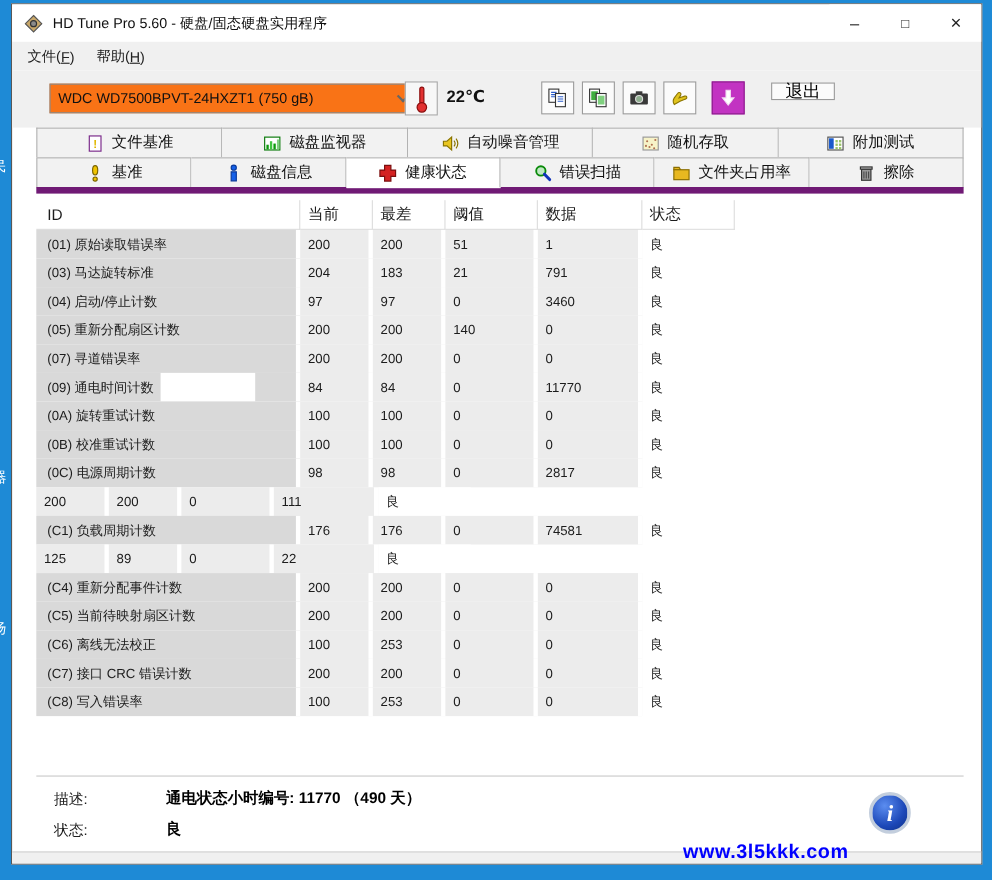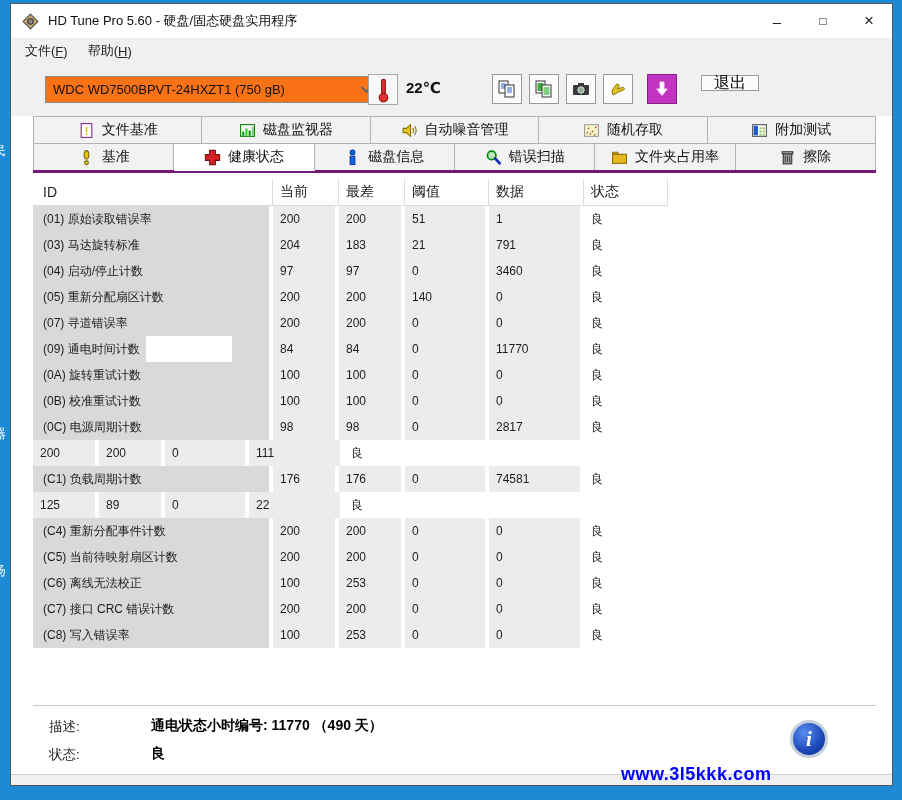--- a/index.html
+++ b/index.html
@@ -64,21 +64,21 @@
   .tab { flex:1; display:flex; align-items:center; justify-content:center; gap:7px;
          background:#f2f2f2; border:1px solid #b2b2b2; border-left-width:0;
          font-size:14px; color:#111; white-space:nowrap; }
   .tab:first-child { border-left-width:1px; }
   .tabrow.r1 .tab { border-bottom-width:0; }
   .tab.active { background:#fff; border-bottom-color:#fff; position:relative; z-index:3; }
   .ticon { width:17px; height:17px; display:inline-flex; }
   .ticon svg { width:100%; height:100%; }
   
   .content { position:absolute; left:22px; top:166px; width:843px; height:536px;
-             background:#fff; border-top:3px solid #701a75; border-bottom:1px solid #c8c8c8; z-index:1; }
+             background:#fff; border-top:6px solid #701a75; border-bottom:1px solid #c8c8c8; z-index:1; }
   .thead { position:absolute; left:0; top:6px; height:27px; display:flex; font-size:14px; color:#1c1c1c; }
   .hc { display:flex; align-items:center; border-right:1px solid #dcdcdc; border-bottom:1px solid #dcdcdc; }
   .c0 { width:240px; padding-left:10px; }
   .c1 { width:66px;  padding-left:7px; }
   .c2 { width:66px;  padding-left:7px; }
   .c3 { width:84px;  padding-left:7px; }
   .c4 { width:95px;  padding-left:7px; }
   .c5 { width:84px;  padding-left:7px; }
   .tbody { position:absolute; left:0; top:33px; }
   .trow { display:flex; height:26px; position:relative; font-size:12px; color:#1c1c1c; }
@@ -283,36 +283,36 @@
   <div class="tabrow r2" id="tabrow2">
       <div class="tab">
         <span class="ticon">
           <svg viewBox="0 0 16 16">
             <ellipse cx="8" cy="5.5" rx="2.2" ry="4" fill="#f0c400" stroke="#7a6400"></ellipse>
             <circle cx="8" cy="13" r="1.8" fill="#f0c400" stroke="#7a6400"></circle>
           </svg>
         </span>
         <span>基准</span>
       </div>
-      <div class="tab active">
-        <span class="ticon">
-          <svg viewBox="0 0 16 16">
-            <path d="M5.3 1.3 h5.4 v4 h4 v5.4 h-4 v4 H5.3 v-4 h-4 V5.3 h4 z" fill="#d42222" stroke="#7a0e0e"></path>
-          </svg>
-        </span>
-        <span>健康状态</span>
-      </div>
       <div class="tab">
         <span class="ticon">
           <svg viewBox="0 0 16 16">
             <circle cx="8" cy="3.2" r="2.2" fill="#1560e8" stroke="#0a3a9a"></circle>
             <path d="M5.8 6.8 h4.4 v7.7 h-4.4 z" fill="#1560e8" stroke="#0a3a9a"></path>
           </svg>
         </span>
         <span>磁盘信息</span>
+      </div>
+      <div class="tab active">
+        <span class="ticon">
+          <svg viewBox="0 0 16 16">
+            <path d="M5.3 1.3 h5.4 v4 h4 v5.4 h-4 v4 H5.3 v-4 h-4 V5.3 h4 z" fill="#d42222" stroke="#7a0e0e"></path>
+          </svg>
+        </span>
+        <span>健康状态</span>
       </div>
       <div class="tab">
         <span class="ticon">
           <svg viewBox="0 0 16 16">
             <circle cx="6.3" cy="6" r="4" fill="#bfe8c2" stroke="#0a8a0a" stroke-width="1.6"></circle>
             <line x1="9.4" y1="8.8" x2="13.8" y2="13.4" stroke="#1133bb" stroke-width="2.6" stroke-linecap="round"></line>
           </svg>
         </span>
         <span>错误扫描</span>
       </div>

